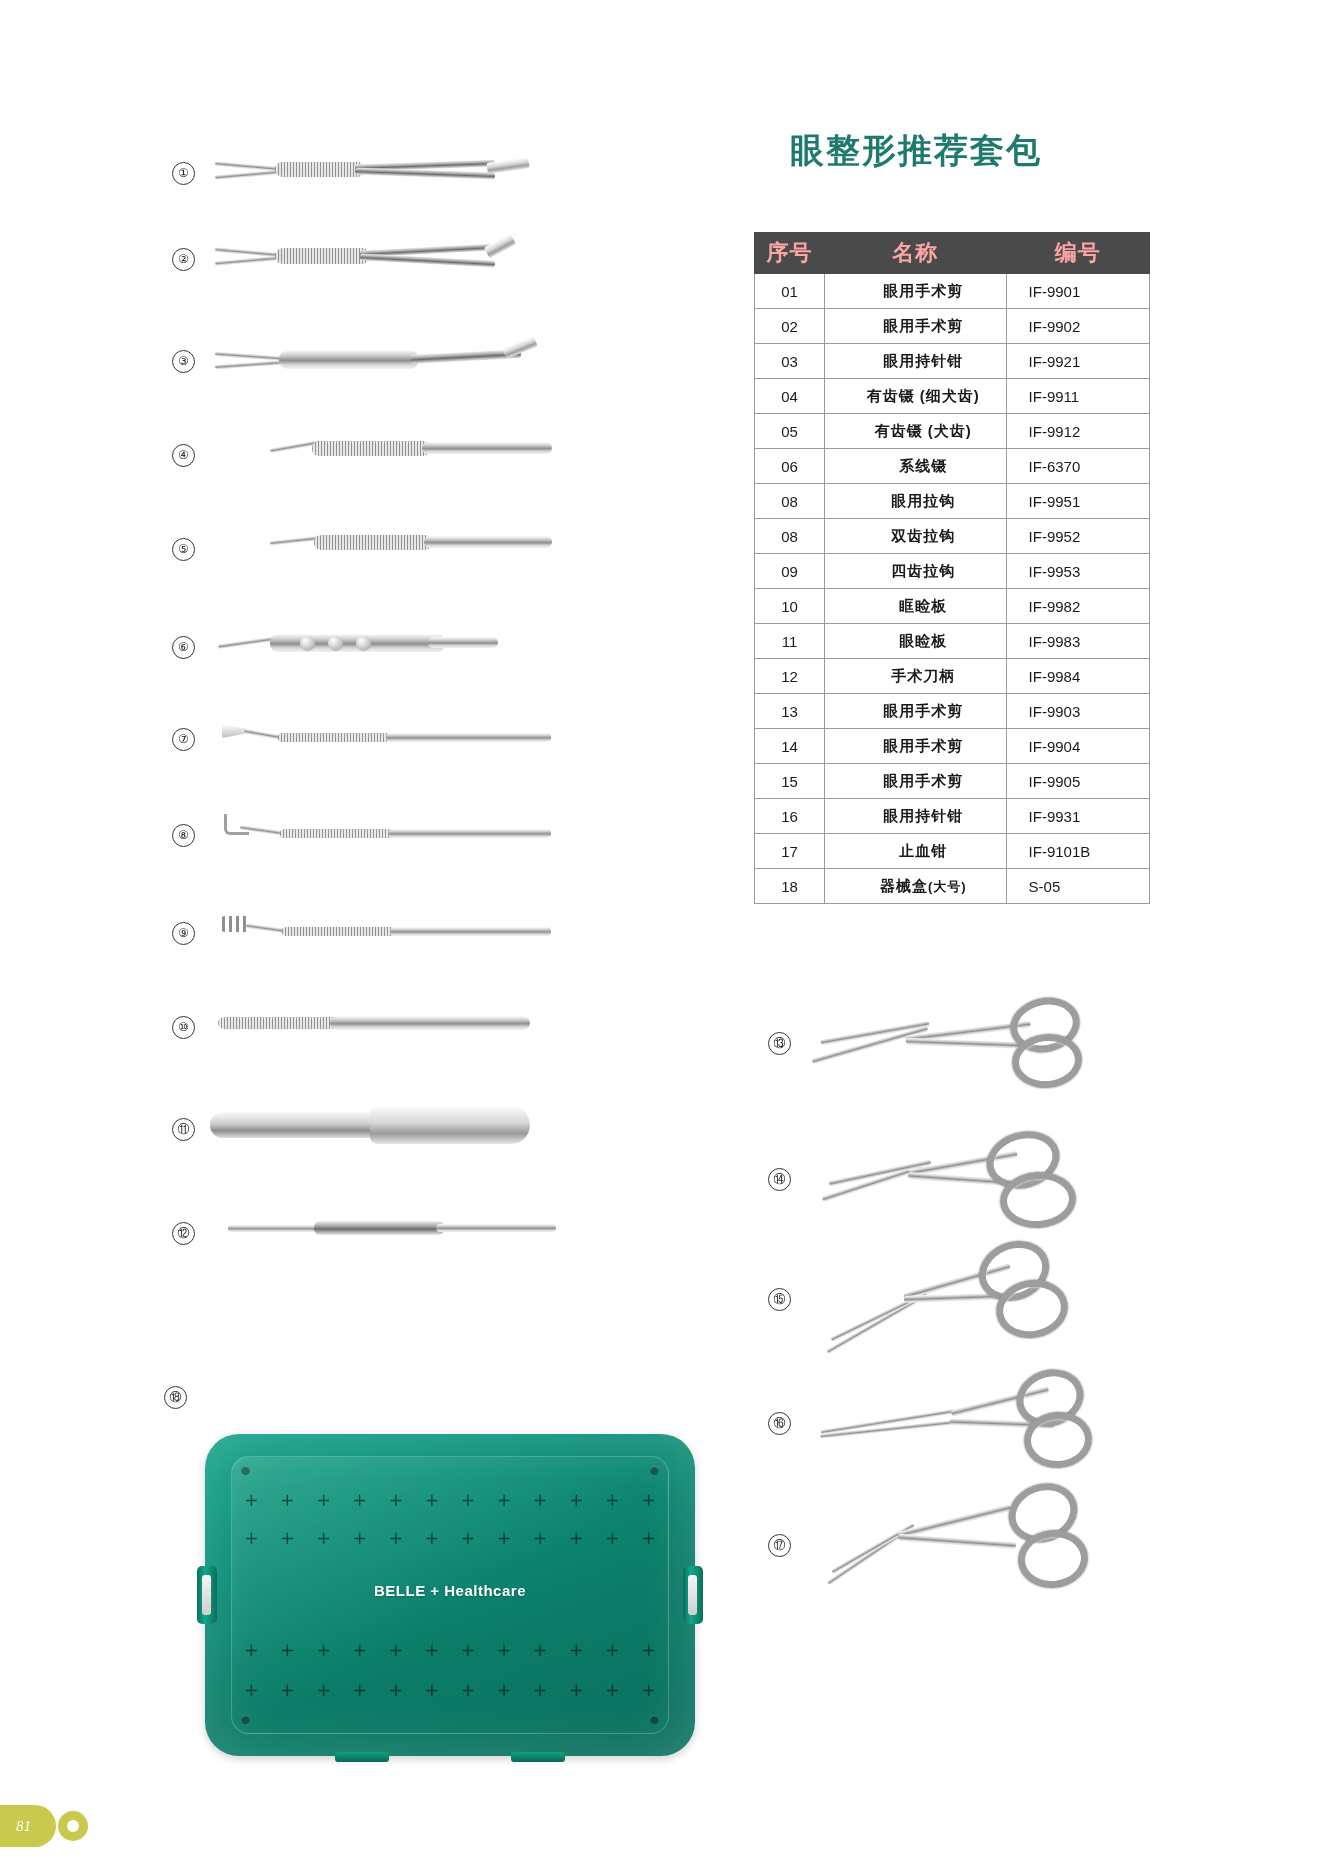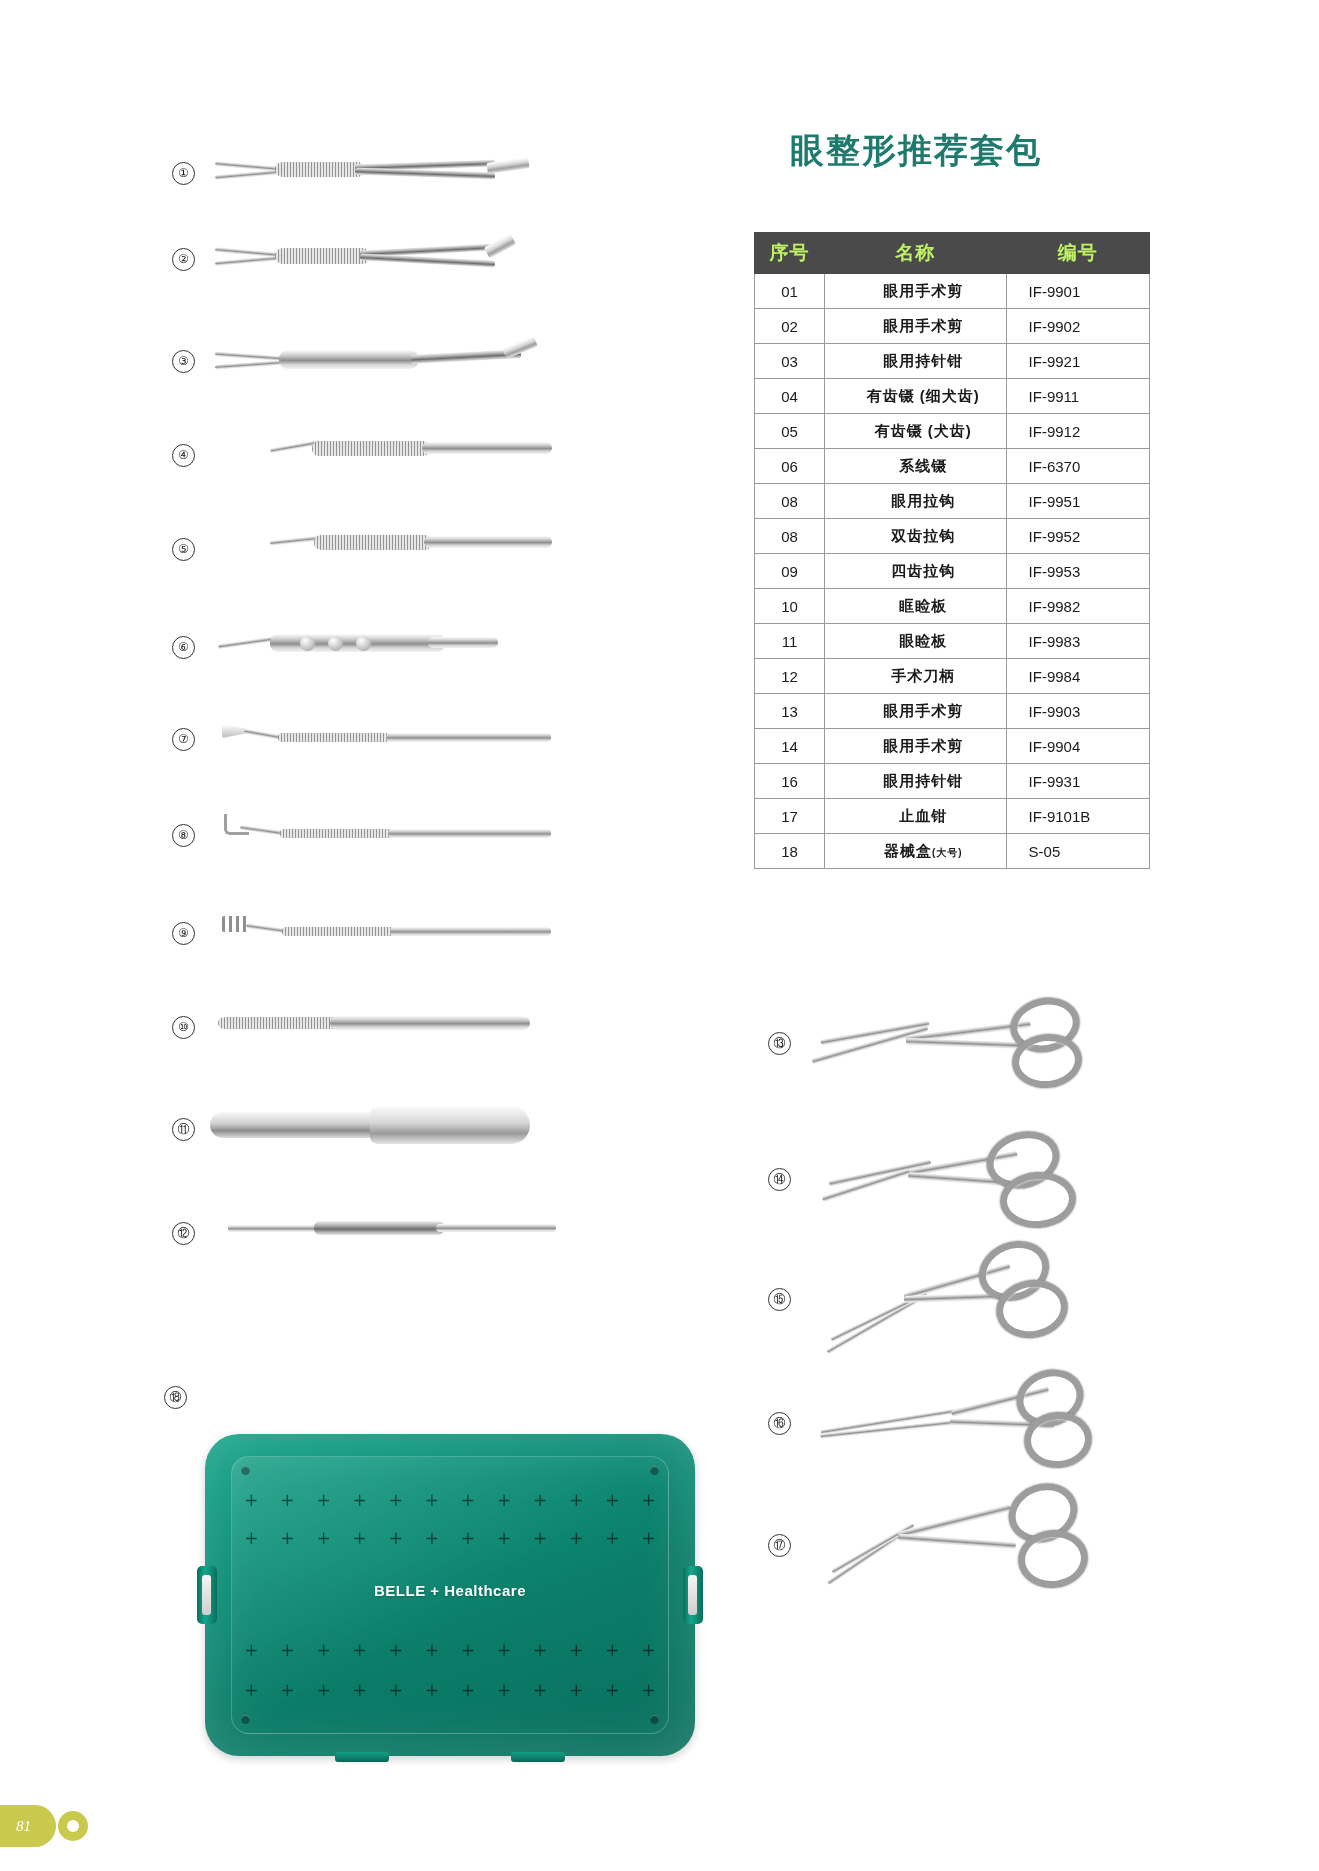--- a/index.html
+++ b/index.html
@@ -35,42 +35,42 @@
     width: 396px;
   }
   table.kit-table {
     border-collapse: collapse;
     width: 100%;
     font-size: 15px;
     color: #1a1a1a;
   }
   table.kit-table th {
     background: #4a4a4a;
-    color: #bef264;
+    color: #fca5a5;
     font-weight: bold;
-    font-size: 19px;
+    font-size: 22px;
     height: 38px;
     border: 1px solid #4a4a4a;
     text-align: center;
     letter-spacing: 1px;
   }
   table.kit-table td {
     border: 1px solid #9a9a9a;
     height: 34px;
     text-align: center;
     padding: 0 4px;
     background: #ffffff;
   }
   table.kit-table td.col-no { width: 68px; }
   table.kit-table td.col-name { width: 178px; font-weight: bold; letter-spacing: 1px; padding-left: 20px; }
   table.kit-table td.col-code { width: 128px; text-align: left; padding-left: 22px; }
   th.col-no { width: 68px; }
   th.col-name { width: 178px; }
   th.col-code { width: 128px; }
-  .small-sub { font-size: 10px; }
+  .small-sub { font-size: 13px; }
 
   
   .num {
     position: absolute;
     width: 21px;
     height: 21px;
     border: 1px solid #333;
     border-radius: 50%;
     font-size: 12px;
     line-height: 20px;
@@ -297,20 +297,25 @@
         <td class="col-no">13</td>
         <td class="col-name">眼用手术剪</td>
         <td class="col-code">IF-9903</td>
       </tr>
       <tr>
         <td class="col-no">14</td>
         <td class="col-name">眼用手术剪</td>
         <td class="col-code">IF-9904</td>
       </tr>
       <tr>
+        <td class="col-no">15</td>
+        <td class="col-name">眼用手术剪</td>
+        <td class="col-code">IF-9905</td>
+      </tr>
+      <tr>
         <td class="col-no">16</td>
         <td class="col-name">眼用持针钳</td>
         <td class="col-code">IF-9931</td>
       </tr>
       <tr>
         <td class="col-no">17</td>
         <td class="col-name">止血钳</td>
         <td class="col-code">IF-9101B</td>
       </tr>
       <tr>

